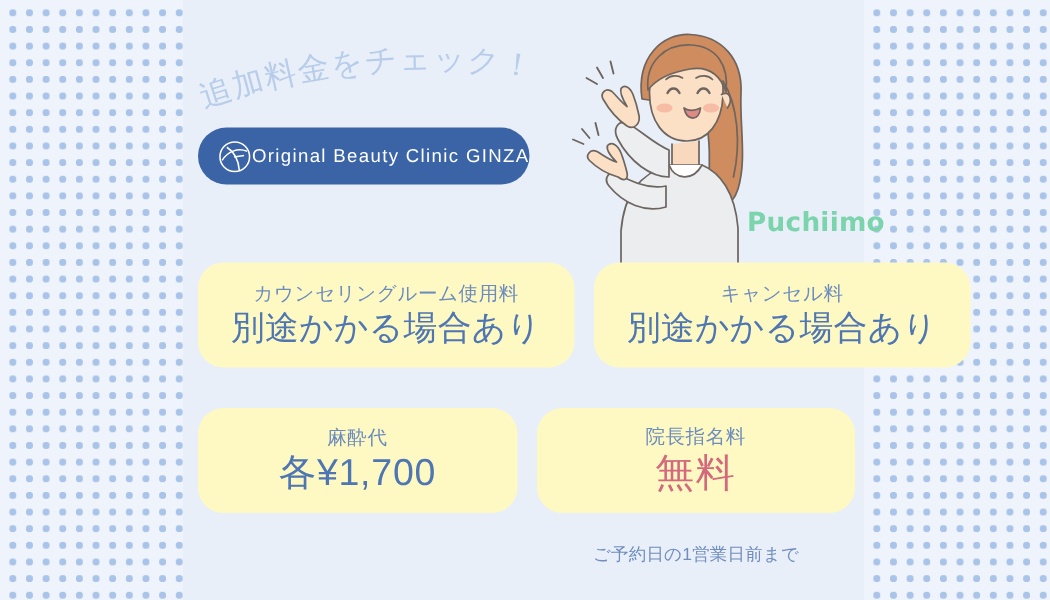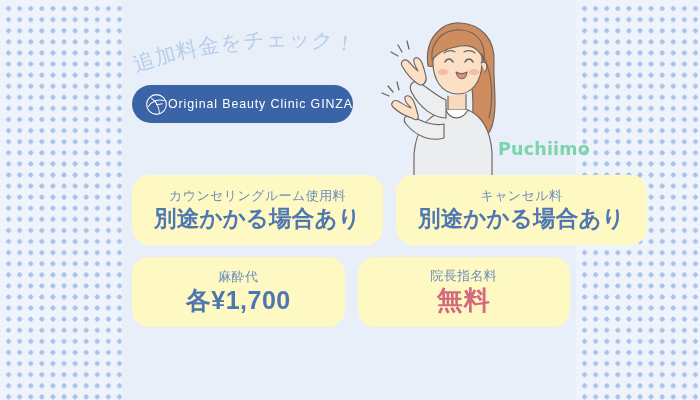--- a/index.html
+++ b/index.html
@@ -73,42 +73,42 @@
     font-size:17.5px;
     font-weight:bold;
     color:#7bd4ac;
     letter-spacing:0.2px;
     text-align:right;
   }
 
   
   .cards { position:absolute; left:132px; top:175px; width:438px; }
   .row { display:flex; gap:13px; }
-  .row + .row { margin-top:12px; }
+  .row + .row { margin-top:27px; }
   .card {
     background:#fef9c3;
     border-radius:17px;
     height:70px;
     flex:1;
     display:flex; flex-direction:column;
     align-items:center; justify-content:center;
     text-align:center;
     padding:0 22px;
   }
   .card-label {
     font-size:13px;
     color:#6c8cbe;
     font-family:"Liberation Sans","DejaVu Sans",sans-serif;
     letter-spacing:0.4px;
     line-height:1.1;
     margin-bottom:2px;
   }
   .card-value {
     font-size:22.5px;
-    font-weight:bold;
+    font-weight:normal;
     color:#4e76b2;
     font-family:"Liberation Sans","DejaVu Sans",sans-serif;
     letter-spacing:0.2px;
     line-height:1.12;
     white-space:nowrap;
   }
   .card-value.price { font-size:25px; letter-spacing:0.5px; }
   .card-value.free  { color:#d4697d; font-size:26px; letter-spacing:1px; }
 
   
@@ -235,14 +235,15 @@
         <div class="card-label">麻酔代</div>
         <div class="card-value price">各¥1,700</div>
       </div>
       <div class="card">
         <div class="card-label">院長指名料</div>
         <div class="card-value free">無料</div>
       </div>
     </div>
   </div>
 
+  <div class="footnote">ご予約日の1営業日前まで</div>
 
 </div>
 
 </body></html>

